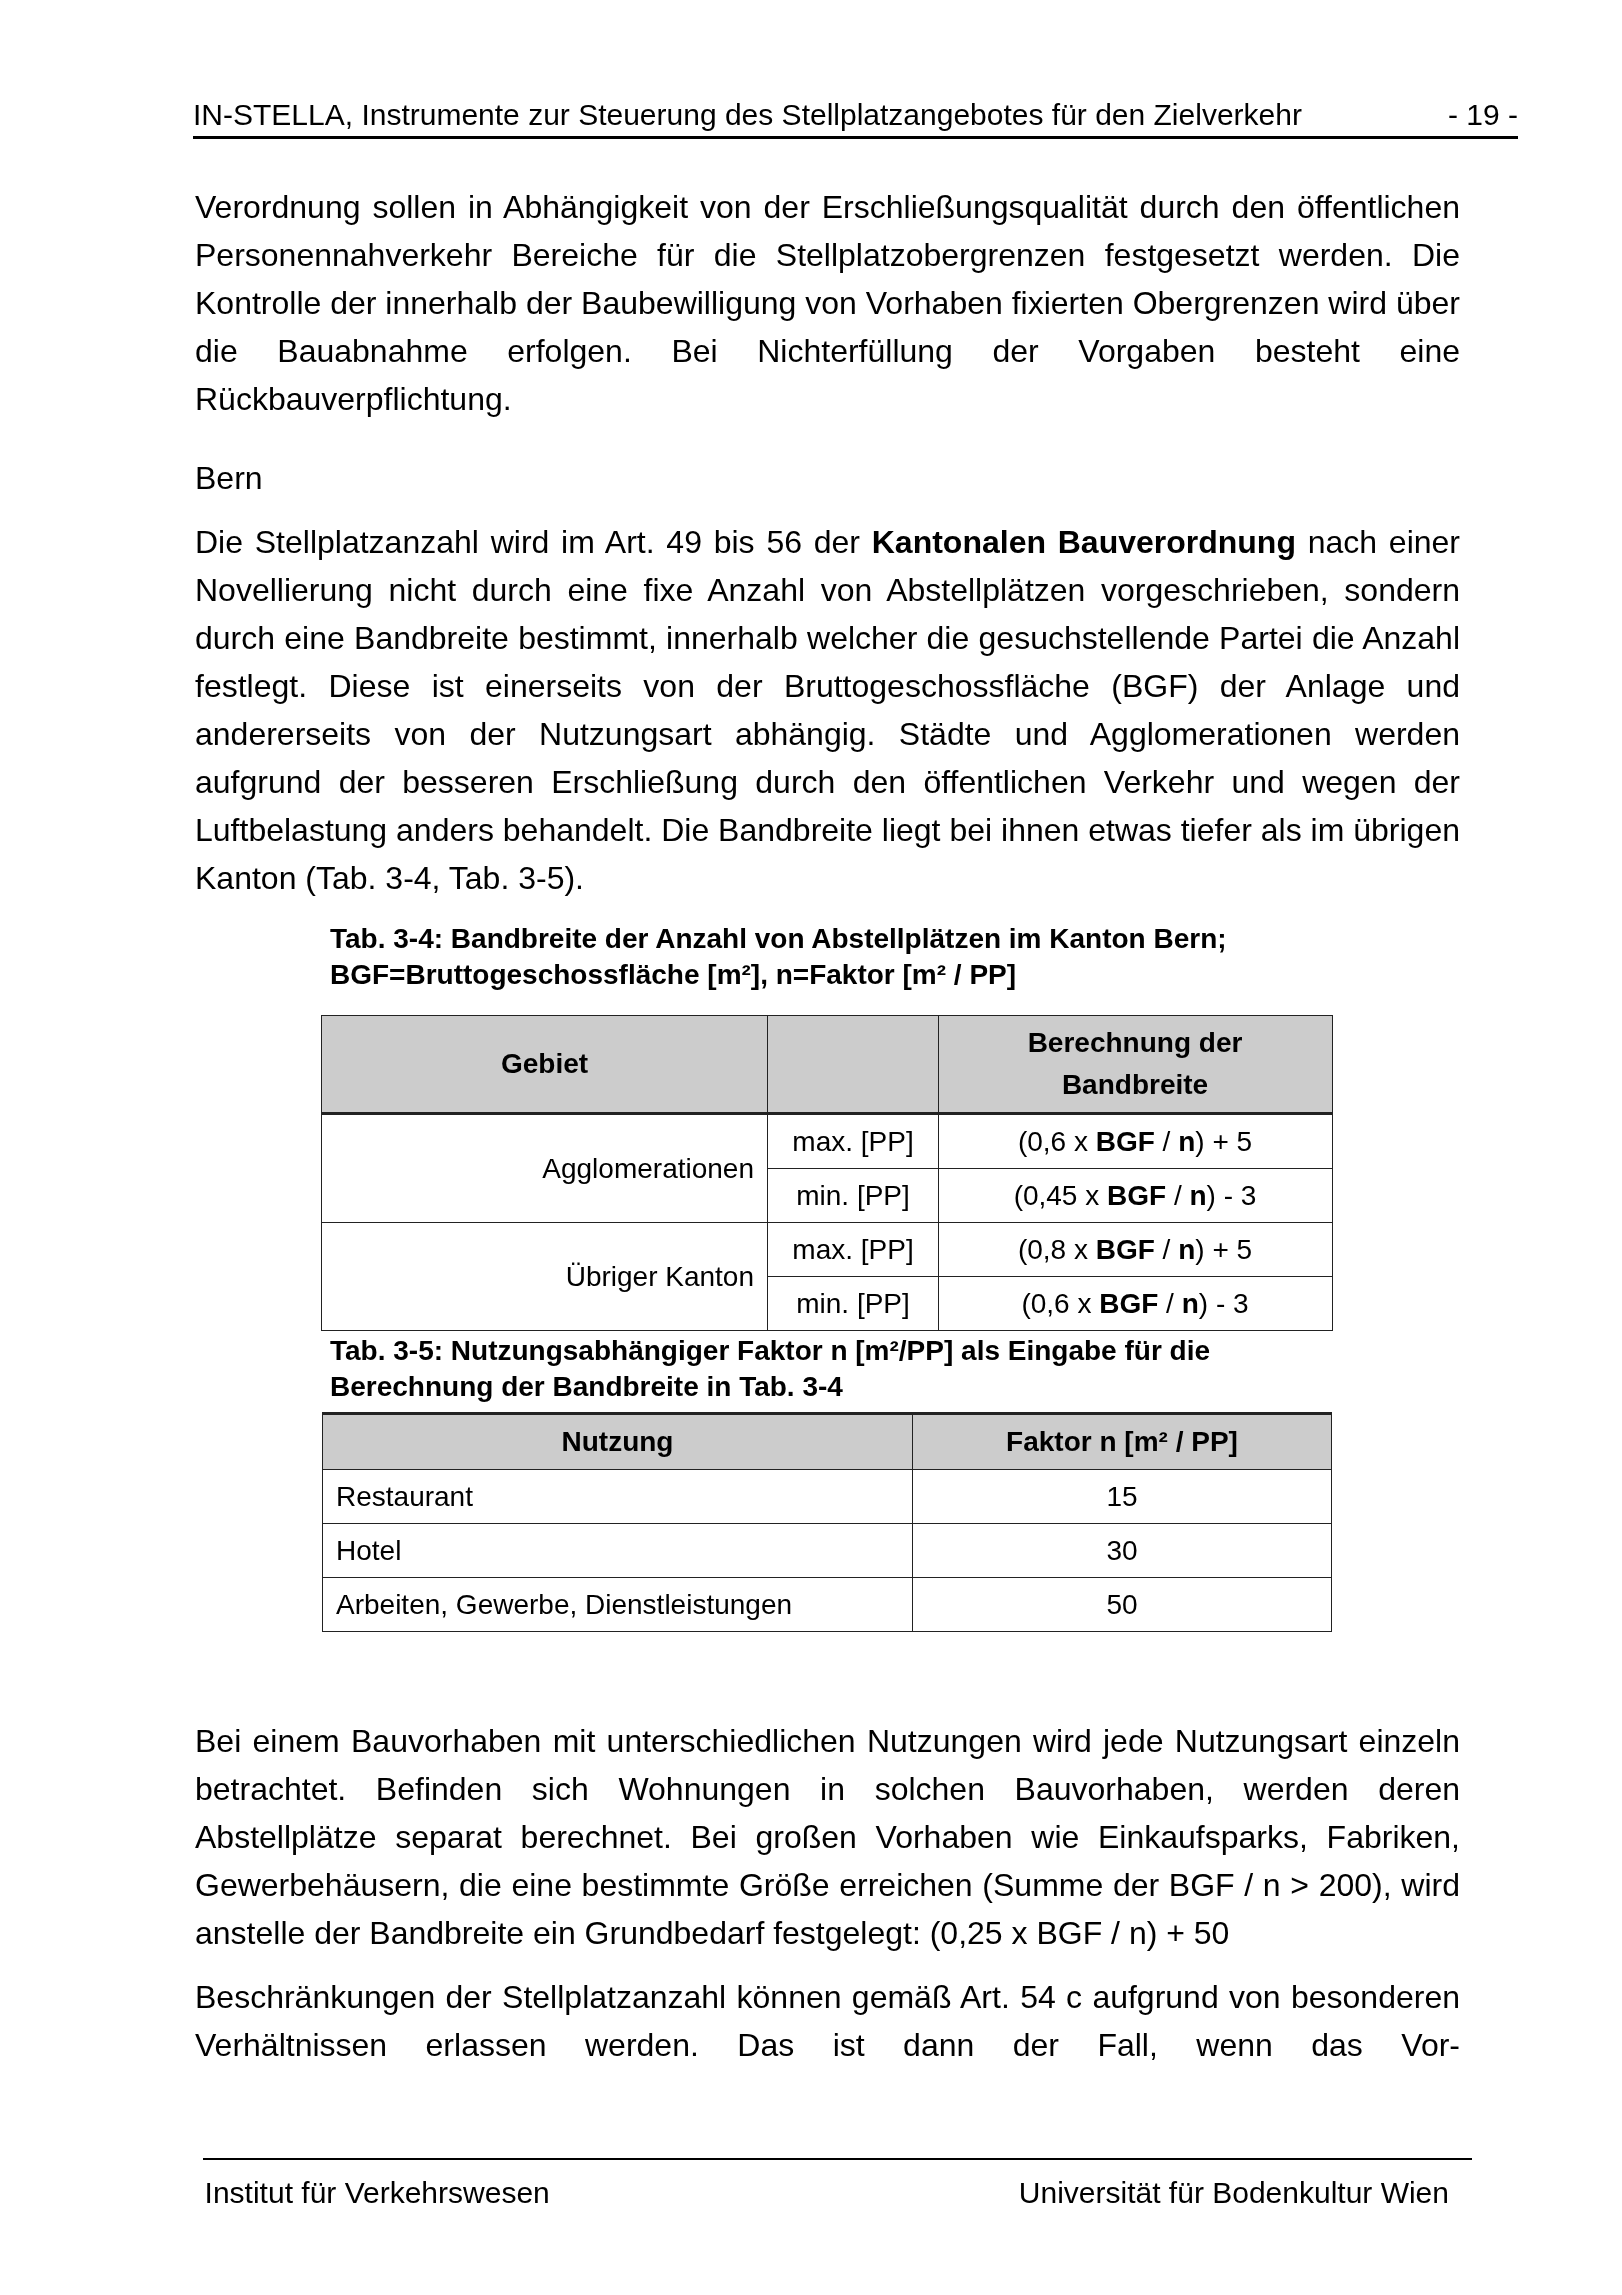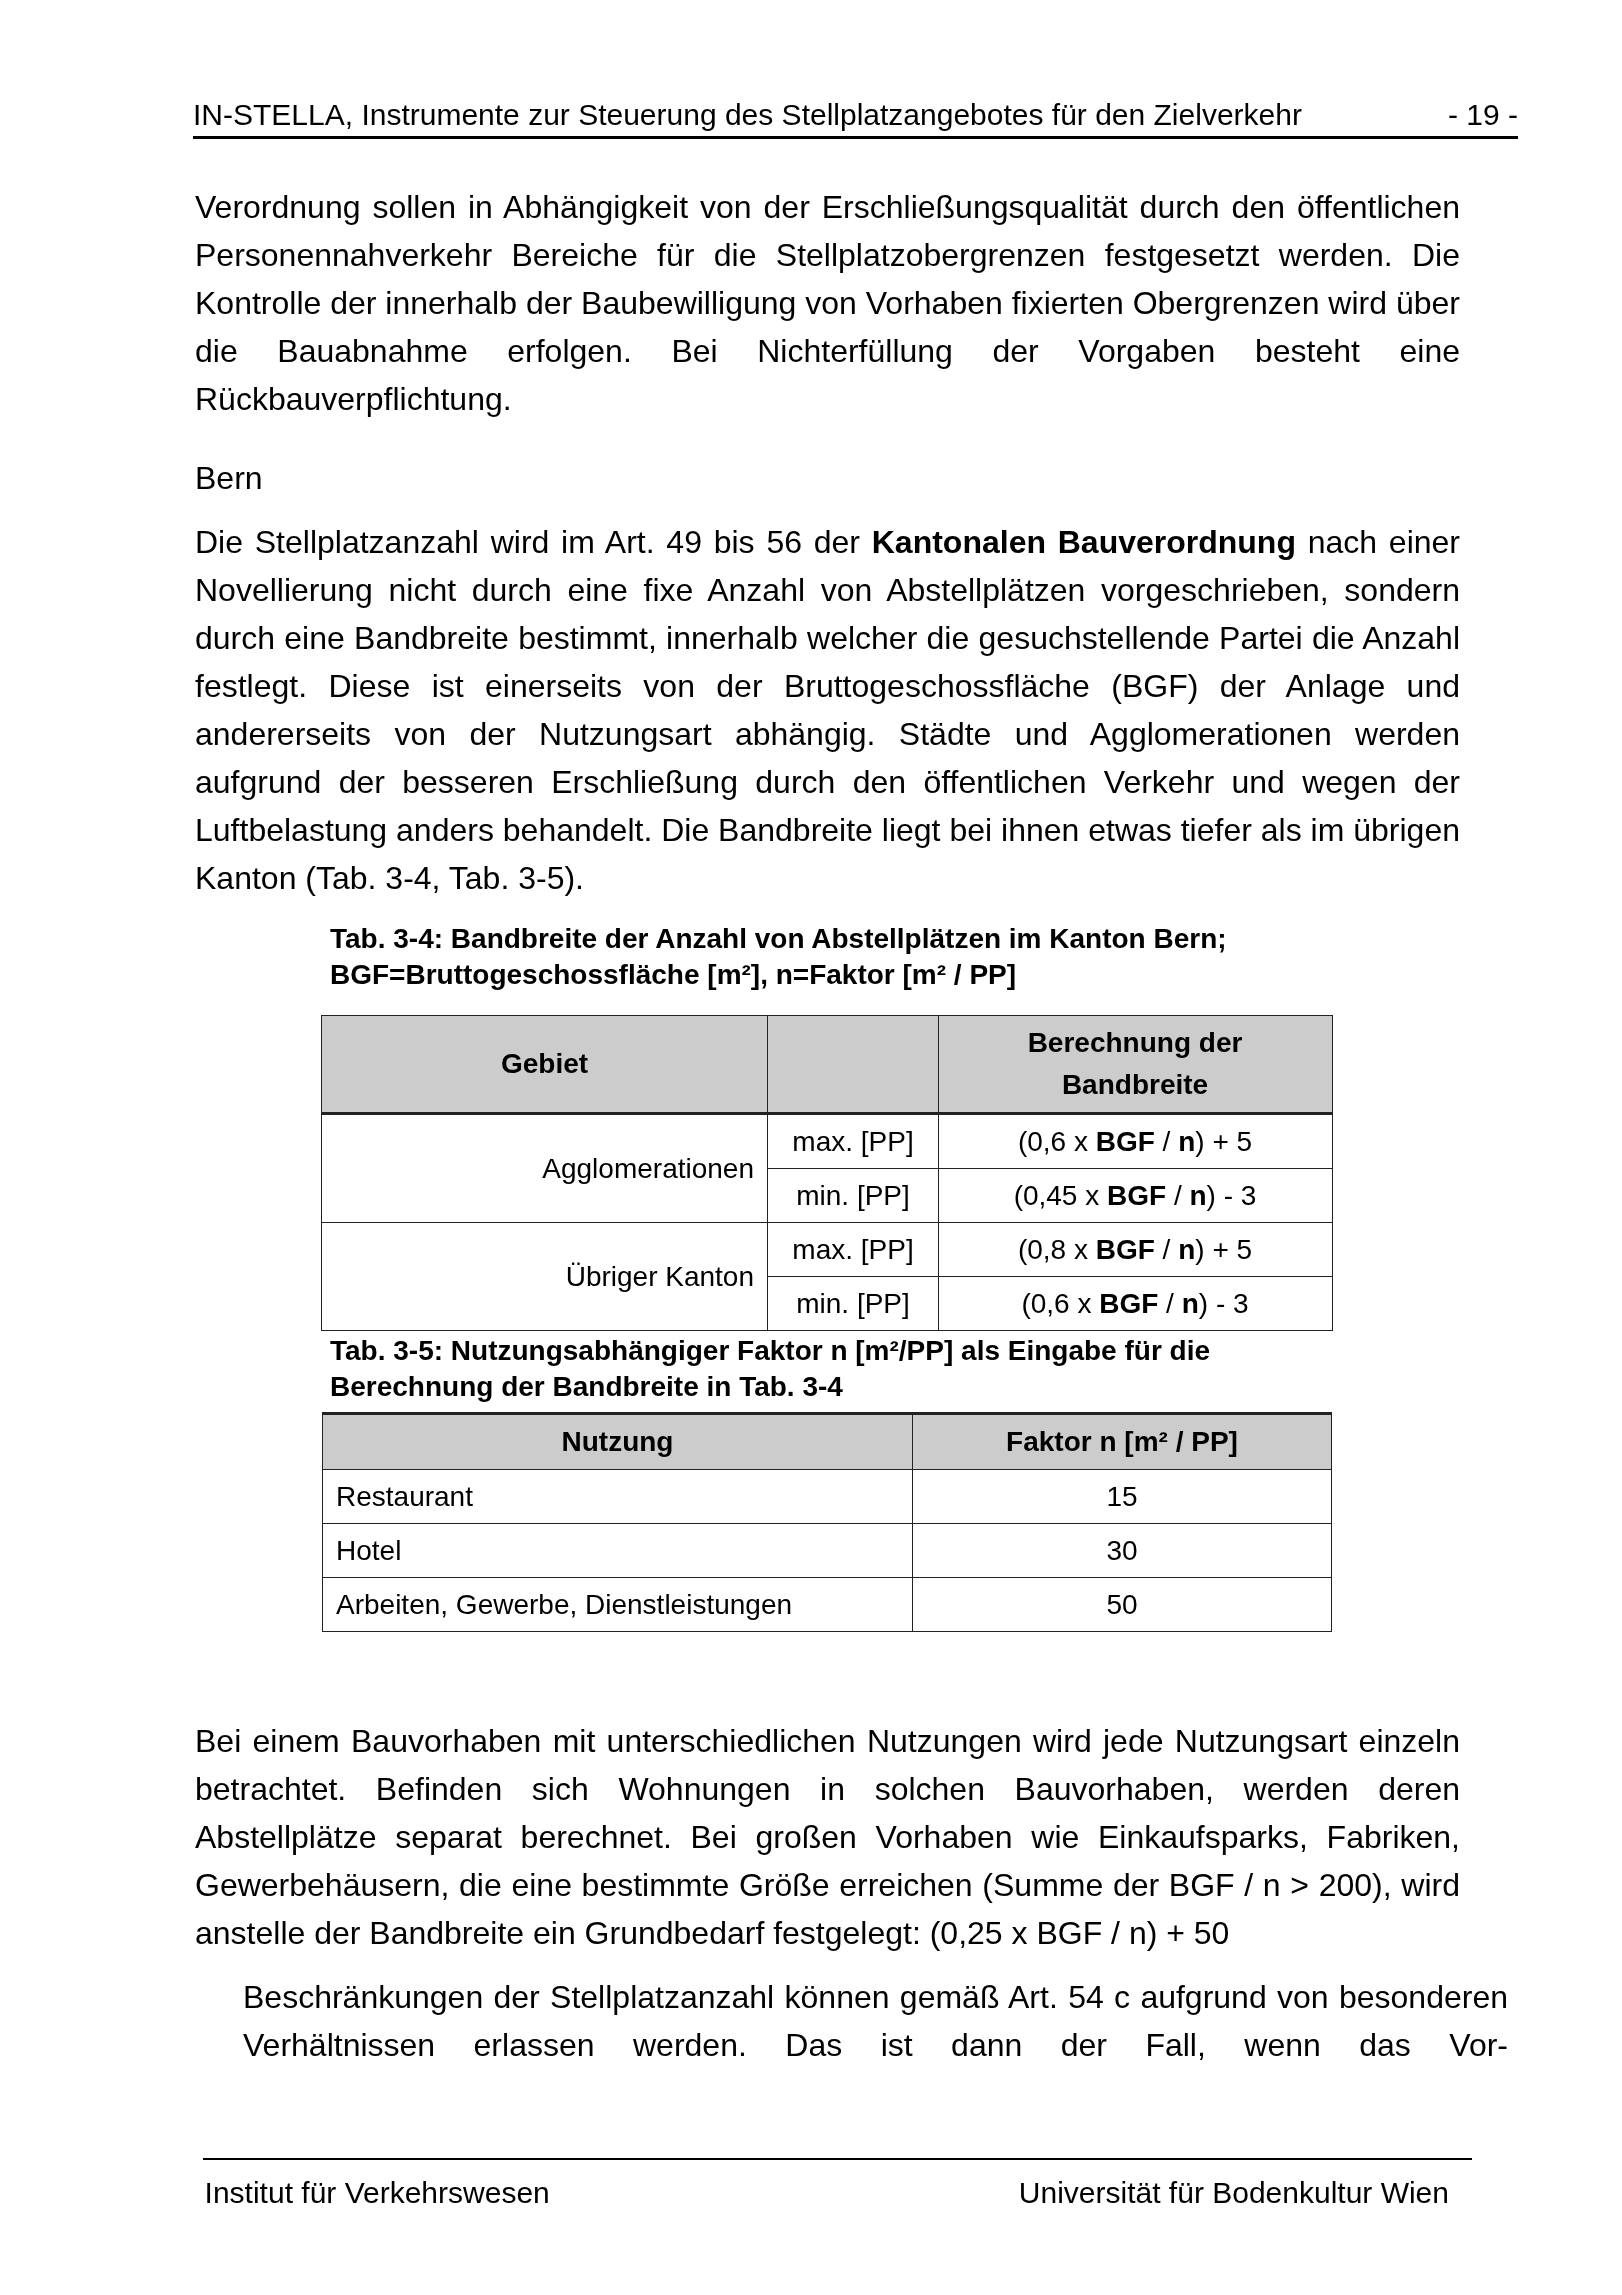--- a/index.html
+++ b/index.html
@@ -102,19 +102,19 @@
   </tr>
   <tr>
     <td class="n1">Arbeiten, Gewerbe, Dienstleistungen</td>
     <td class="n2">50</td>
   </tr>
 </tbody>
   </table>
 
 <div class="abs para" style="top:1717px;">Bei einem Bauvorhaben mit unterschiedlichen Nutzungen wird jede Nutzungsart einzeln betrachtet. Befinden sich Wohnungen in solchen Bauvorhaben, werden deren Abstellplätze separat berechnet. Bei großen Vorhaben wie Einkaufsparks, Fabriken, Gewerbehäusern, die eine bestimmte Größe erreichen (Summe der BGF / n &gt; 200), wird anstelle der Bandbreite ein Grundbedarf festgelegt: (0,25 x BGF / n) + 50</div>
 
-<div class="abs para" style="top:1973px; text-align-last: justify; margin-left: 48px;">Beschränkungen der Stellplatzanzahl können gemäß Art. 54 c aufgrund von besonderen Verhältnissen erlassen werden. Das ist dann der Fall, wenn das Vor-</div>
+<div class="abs para" style="top:1973px; text-align-last: justify;">Beschränkungen der Stellplatzanzahl können gemäß Art. 54 c aufgrund von besonderen Verhältnissen erlassen werden. Das ist dann der Fall, wenn das Vor-</div>
 
 <div class="abs footer">
   <span class="footer-left">Institut für Verkehrswesen</span>
   <span class="footer-right">Universität für Bodenkultur Wien</span>
 </div>
 
 
 </body></html>

